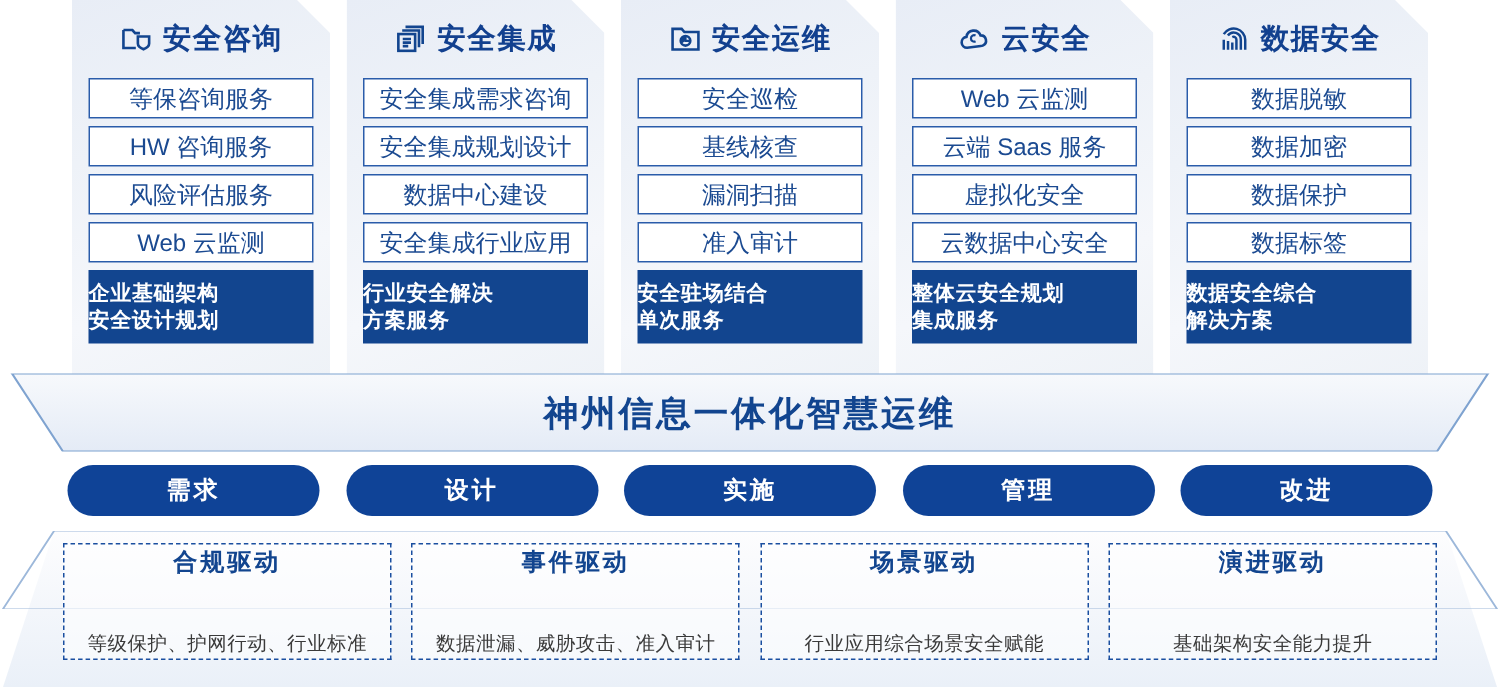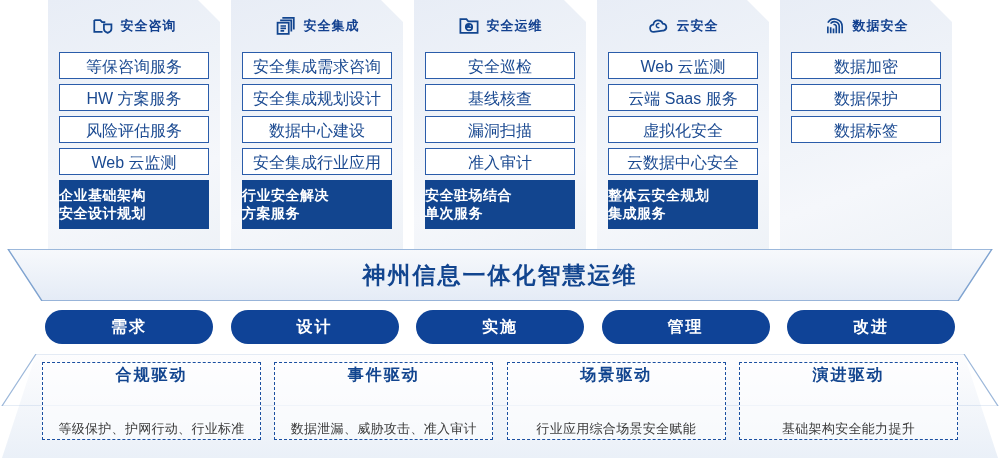--- a/index.html
+++ b/index.html
@@ -26,21 +26,21 @@
     clip-path:polygon(0 0, calc(100% - 22px) 0, 100% 22px, 100% 100%, 0 100%);
     padding:0 11px;
     box-sizing:border-box;
     height:252px;
   }
   .card-head{
     height:52px;display:flex;align-items:center;justify-content:center;gap:7px;
   }
   .card-icon{width:22px;height:22px;display:block;flex:none;}
   .card-title{
-    font-size:13px;font-weight:bold;color:#12408f;letter-spacing:1px;white-space:nowrap;
+    font-size:19px;font-weight:bold;color:#12408f;letter-spacing:1px;white-space:nowrap;
   }
   .items{display:flex;flex-direction:column;gap:5px;}
   .item{
     height:27px;line-height:27px;text-align:center;
     background:#ffffff;border:1.3px solid #2a5caa;
     color:#1b4a91;font-size:16px;white-space:nowrap;
     box-sizing:border-box;
   }
   .summary{
     margin-top:5px;
@@ -121,21 +121,21 @@
           <svg viewBox="0 0 24 24" width="22" height="22" fill="none" stroke="#12458f" stroke-width="1.9">
             <path d="M2.5 5.5h6.5l2 2.2h3.5"></path>
             <path d="M2.5 5.5v13h9"></path>
             <path d="M13 10.2h8.2v5.1c0 2.6-4.1 4.2-4.1 4.2s-4.1-1.6-4.1-4.2z"></path>
           </svg>
         </span>
         <span class="card-title">安全咨询</span>
       </div>
       <div class="items">
         <div class="item">等保咨询服务</div>
-        <div class="item">HW 方案服务</div>
+        <div class="item">HW 咨询服务</div>
         <div class="item">风险评估服务</div>
         <div class="item">Web 云监测</div>
       </div>
       <div class="summary">
         <span>企业基础架构</span>
         <span>安全设计规划</span>
       </div>
     </div>
 
     <div class="card">
@@ -216,23 +216,28 @@
             <path d="M7.2 9.4a5.2 5.2 0 0 1 9.4 3.2v7.2"></path>
             <path d="M10.4 10.6a2.1 2.1 0 0 1 3 1.9v7.3"></path>
             <path d="M4.2 12.6v7.2"></path>
             <path d="M7.3 13.4v6.4"></path>
             <path d="M10.4 14.6v5.2"></path>
           </svg>
         </span>
         <span class="card-title">数据安全</span>
       </div>
       <div class="items">
+        <div class="item">数据脱敏</div>
         <div class="item">数据加密</div>
         <div class="item">数据保护</div>
         <div class="item">数据标签</div>
+      </div>
+      <div class="summary">
+        <span>数据安全综合</span>
+        <span>解决方案</span>
       </div>
     </div>
 
   </div>
 
   <div class="banner-wrap">
     <div class="banner"></div>
     <svg class="banner-edge" viewBox="0 0 1000 52" preserveAspectRatio="none">
       <polygon points="8,0 992,0 958,52 42,52" fill="none" stroke="#7fa3d0" stroke-width="1.4"></polygon>
     </svg>

